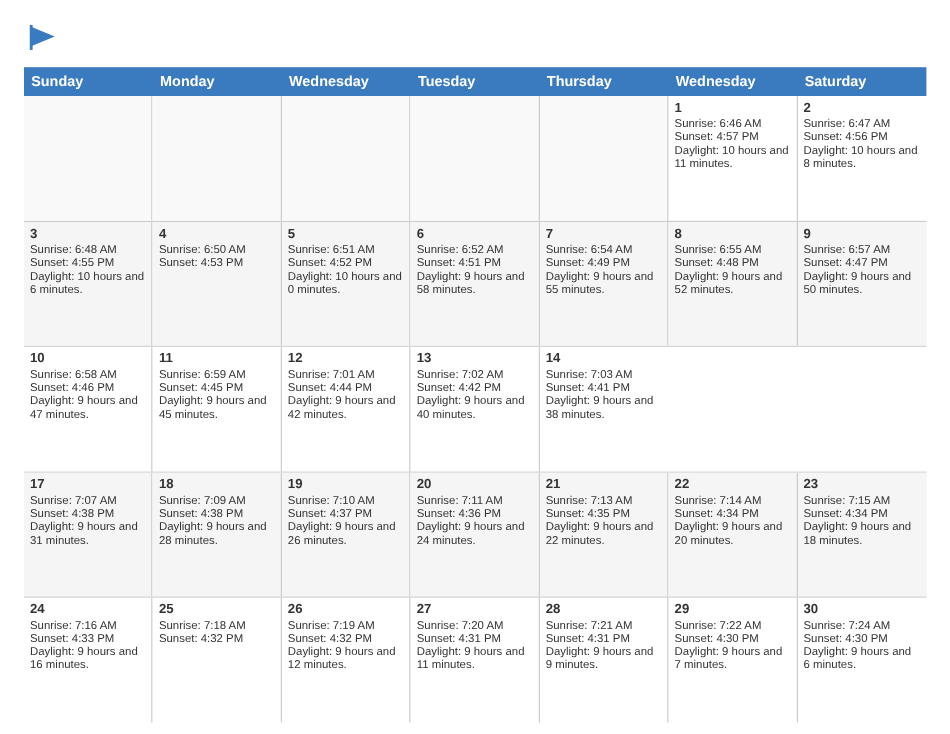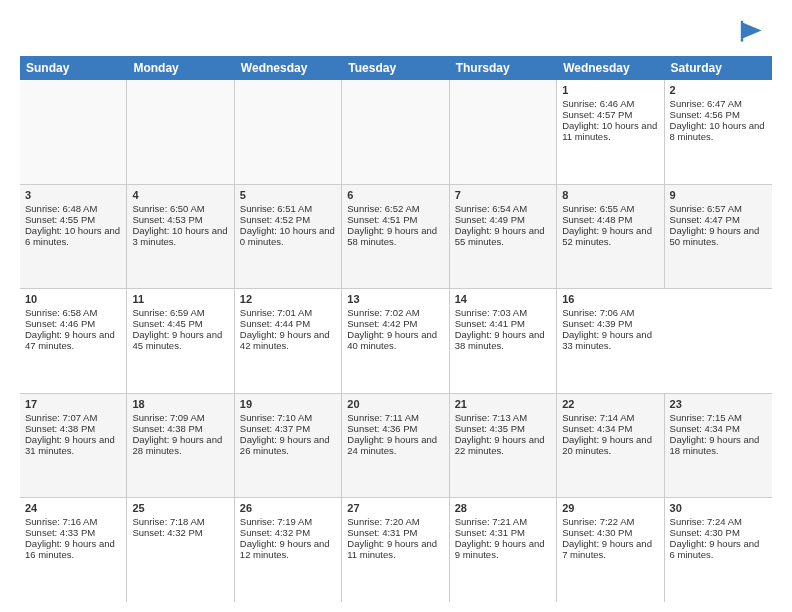--- a/index.html
+++ b/index.html
@@ -9,21 +9,20 @@
       width: 792px;
       height: 612px;
       overflow: hidden;
     }
     .page {
       width: 792px;
       height: 612px;
       padding: 16px 20px 10px 20px;
       display: flex;
       flex-direction: column;
-      align-items: flex-end;
     }
     .header {
       display: flex;
       align-items: flex-start;
       justify-content: space-between;
       margin-bottom: 8px;
     }
     .logo {
       display: flex;
       align-items: center;
@@ -166,21 +165,20 @@
           <div class="cal-cell">
             <span class="day-num">3</span>
             <div>Sunrise: 6:48 AM</div>
             <div>Sunset: 4:55 PM</div>
             <div>Daylight: 10 hours and 6 minutes.</div>
           </div>
           <div class="cal-cell">
             <span class="day-num">4</span>
             <div>Sunrise: 6:50 AM</div>
             <div>Sunset: 4:53 PM</div>
-            <div>Daylight: 10 hours and 3 minutes.</div>
           </div>
           <div class="cal-cell">
             <span class="day-num">5</span>
             <div>Sunrise: 6:51 AM</div>
             <div>Sunset: 4:52 PM</div>
             <div>Daylight: 10 hours and 0 minutes.</div>
           </div>
           <div class="cal-cell">
             <span class="day-num">6</span>
             <div>Sunrise: 6:52 AM</div>
@@ -229,26 +227,20 @@
             <span class="day-num">13</span>
             <div>Sunrise: 7:02 AM</div>
             <div>Sunset: 4:42 PM</div>
             <div>Daylight: 9 hours and 40 minutes.</div>
           </div>
           <div class="cal-cell">
             <span class="day-num">14</span>
             <div>Sunrise: 7:03 AM</div>
             <div>Sunset: 4:41 PM</div>
             <div>Daylight: 9 hours and 38 minutes.</div>
-          </div>
-          <div class="cal-cell">
-            <span class="day-num">16</span>
-            <div>Sunrise: 7:06 AM</div>
-            <div>Sunset: 4:39 PM</div>
-            <div>Daylight: 9 hours and 33 minutes.</div>
           </div>
         </div>
         <div class="cal-row row-shade">
           <div class="cal-cell">
             <span class="day-num">17</span>
             <div>Sunrise: 7:07 AM</div>
             <div>Sunset: 4:38 PM</div>
             <div>Daylight: 9 hours and 31 minutes.</div>
           </div>
           <div class="cal-cell">

